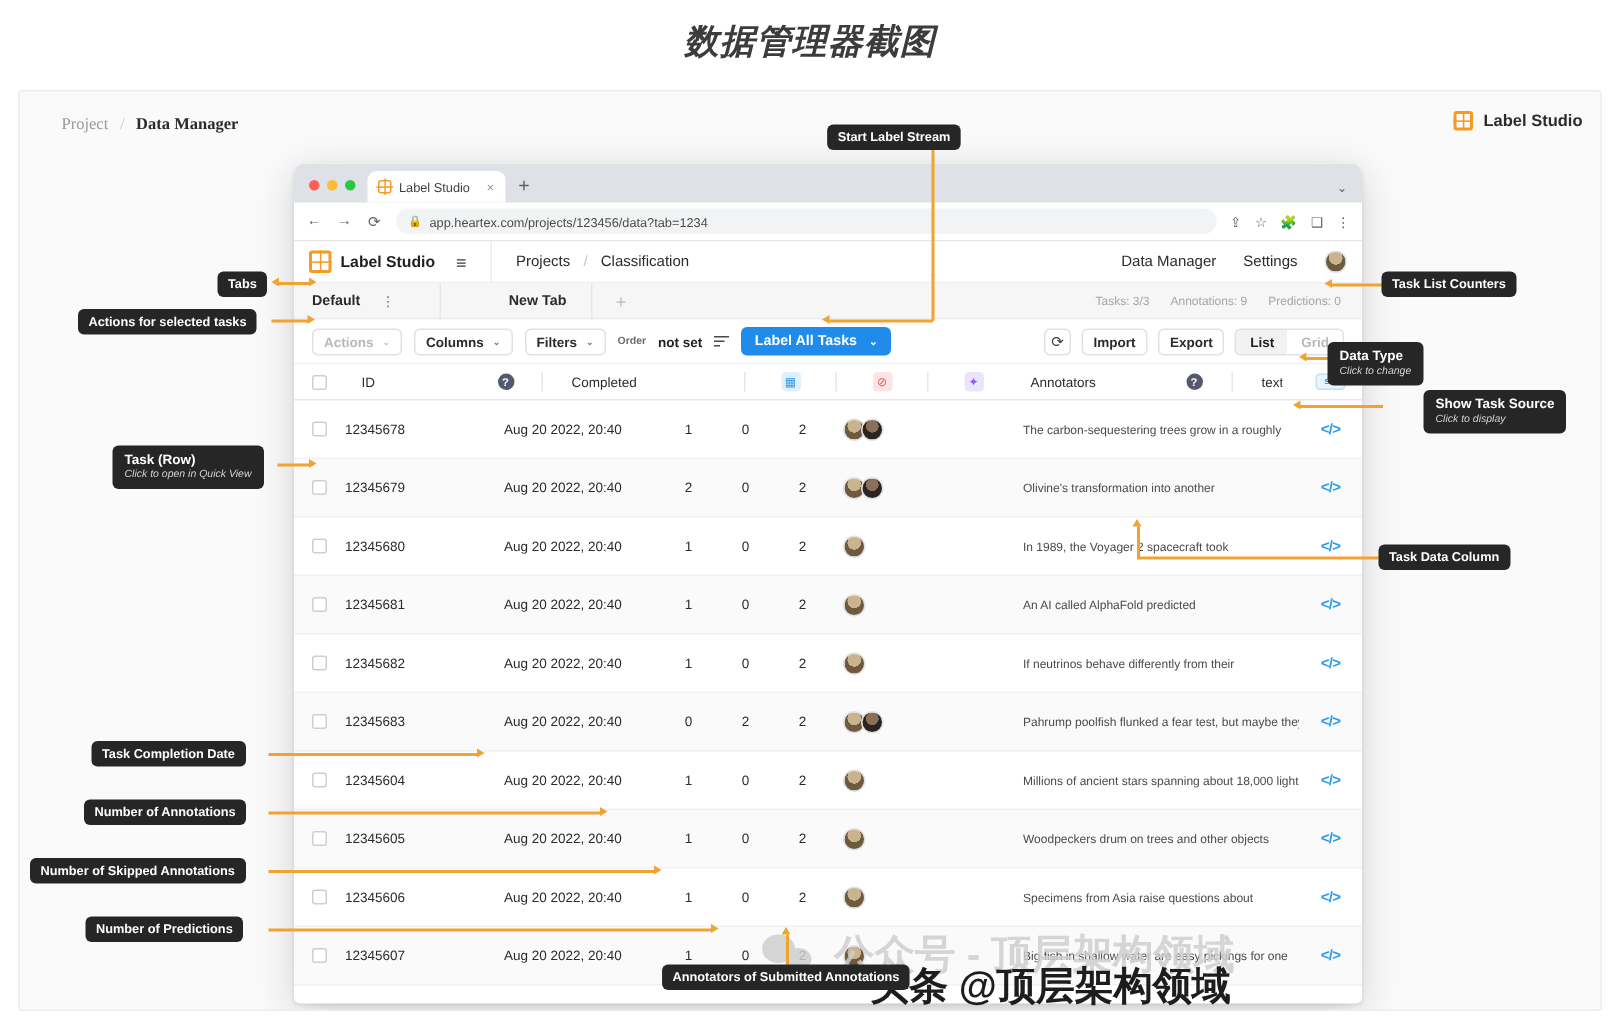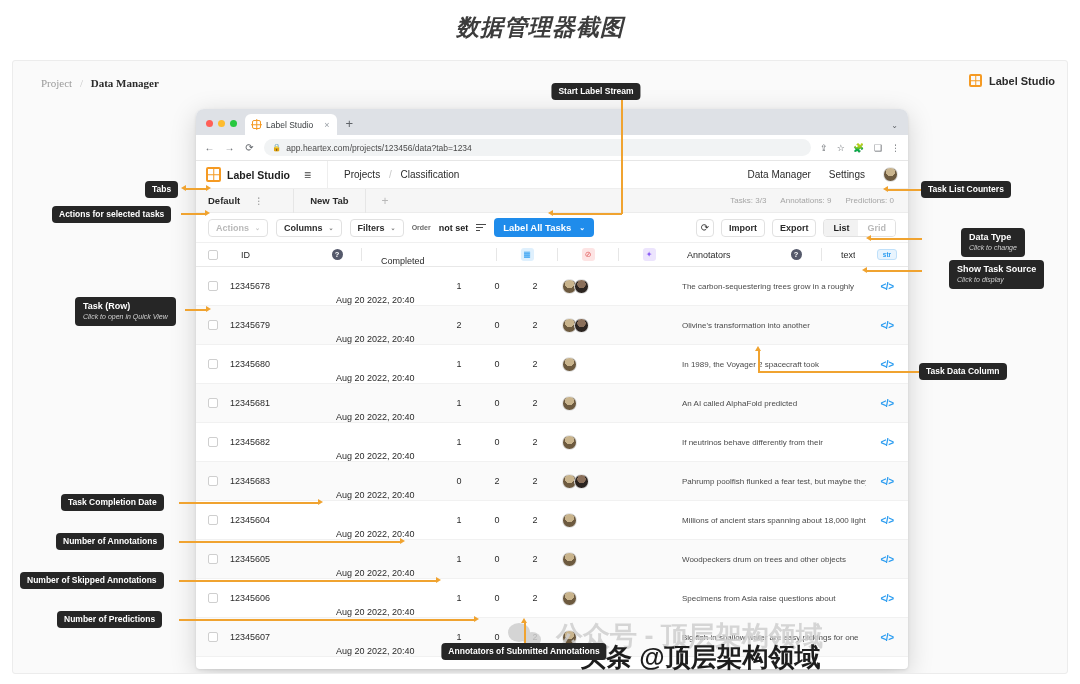--- a/index.html
+++ b/index.html
@@ -134,21 +134,21 @@
   .avatar.dark { background: radial-gradient(circle at 50% 32%, #8a6f5a 0 38%, #2b2420 39% 100%); }
 
   
   #tabs-row {
     height: 24px; background: #f6f6f6;
     display: flex; align-items: center;
     border-bottom: 1px solid #ececec;
     padding-left: 12px;
   }
   .dm-tab { font-size: 9.5px; font-weight: bold; color: #2b2b2b; }
-  .dm-tab.inactive { font-weight: bold; color: #2b2b2b; }
+  .dm-tab.inactive { font-weight: bold; color: #2b2b2b; margin-left: 29px; }
   .tab-kebab { font-size: 9px; color: #6e6e6e; margin: 0 14px; }
   .tab-vline { width: 1px; height: 24px; background: #e6e6e6; margin: 0 16px; }
   .tab-plus { font-size: 12px; color: #b8b8b8; }
   #counters { margin-left: auto; display: flex; gap: 14px; font-size: 8px; color: #a5a5a5; padding-right: 14px; }
 
   
   #toolbar {
     height: 30px; background: #fff;
     display: flex; align-items: center; gap: 8px;
     padding: 0 12px; border-bottom: 1px solid #f0f0f0;
@@ -185,21 +185,21 @@
 
   
   #table { font-size: 9px; color: #2b2b2b; }
   .trow { display: flex; align-items: center; height: 39px; border-bottom: 1px solid #f1f1f1; }
   #thead { height: 24px; border-bottom: 1px solid #e8e8e8; background: #fff; gap: 11px; }
   .trow.alt { background: #fafafa; }
   .cell { display: flex; align-items: center; height: 100%; }
   .c-check { width: 34px; justify-content: center; }
   .c-id    { width: 72px; }
   .c-q1    { width: 26px; justify-content: center; }
-  .c-done  { width: 112px; align-items: flex-end; }
+  .c-done  { width: 112px; }
   .c-n1, .c-n2, .c-n3 { width: 38px; justify-content: center; }
   .c-annot { width: 92px; padding-left: 8px; }
   .c-q2    { width: 28px; justify-content: center; }
   .c-text  { flex: 1; padding-left: 8px; overflow: hidden; white-space: nowrap; }
   .c-src   { width: 42px; justify-content: center; }
 
   .vsep { width: 1px; height: 13px; background: #e6e6e6; }
   .chk {
     width: 10px; height: 10px; border: 1px solid #cfcfcf; border-radius: 2px; background: #fff;
   }
@@ -914,21 +914,21 @@
   </div>
   <div class="callout mini" style="left:44px; top:550px;">
     <span>Number of Predictions</span>
   </div>
   <div class="callout mini" style="left:511px; top:582px; transform:translateX(-50%);">
     <span>Annotators of Submitted Annotations</span>
   </div>
   <div class="callout mini" style="left:908px; top:120px;">
     <span>Task List Counters</span>
   </div>
-  <div class="callout" style="left:948px; top:167px;">
+  <div class="callout" style="left:872px; top:167px;">
     <span>Data Type</span>
     <span class="sub">Click to change</span>
   </div>
   <div class="callout" style="left:908px; top:199px;margin-left:28px;">
     <span>Show Task Source</span>
     <span class="sub">Click to display</span>
   </div>
   <div class="callout mini" style="left:906px; top:302px;">
     <span>Task Data Column</span>
   </div>

